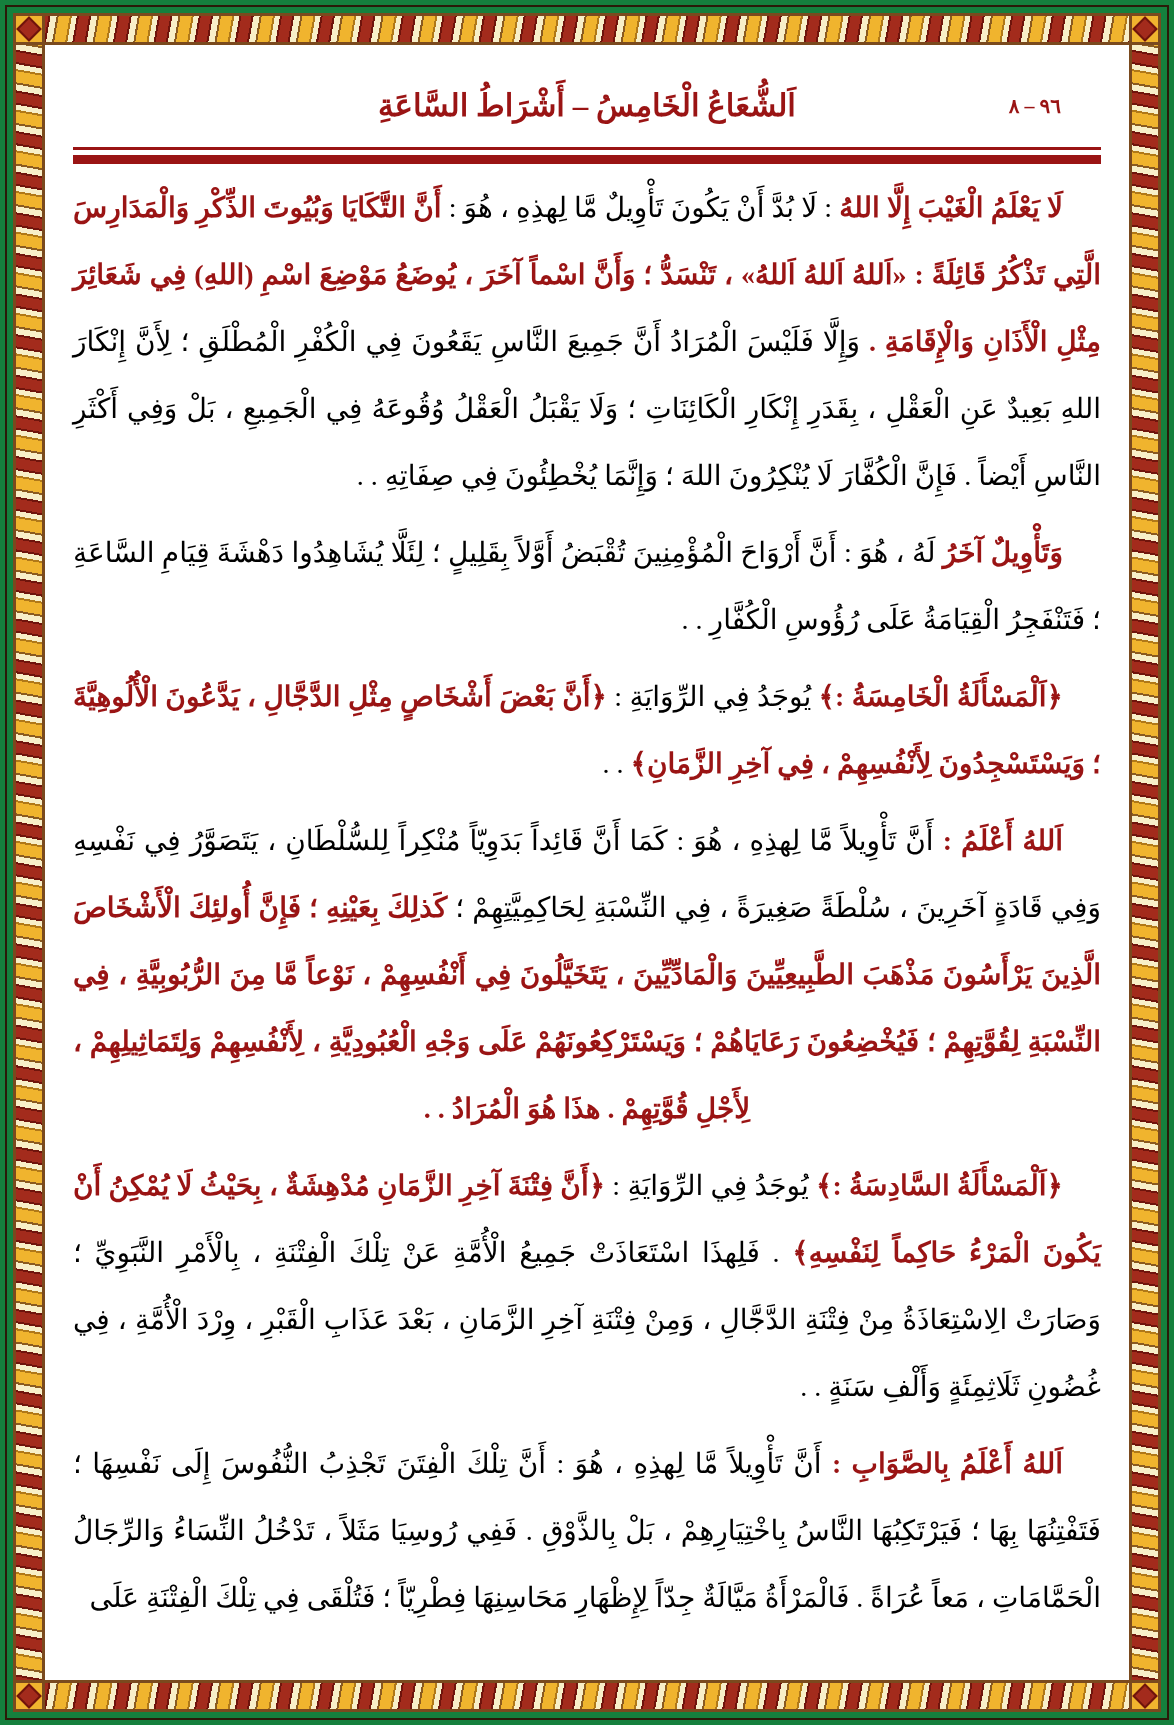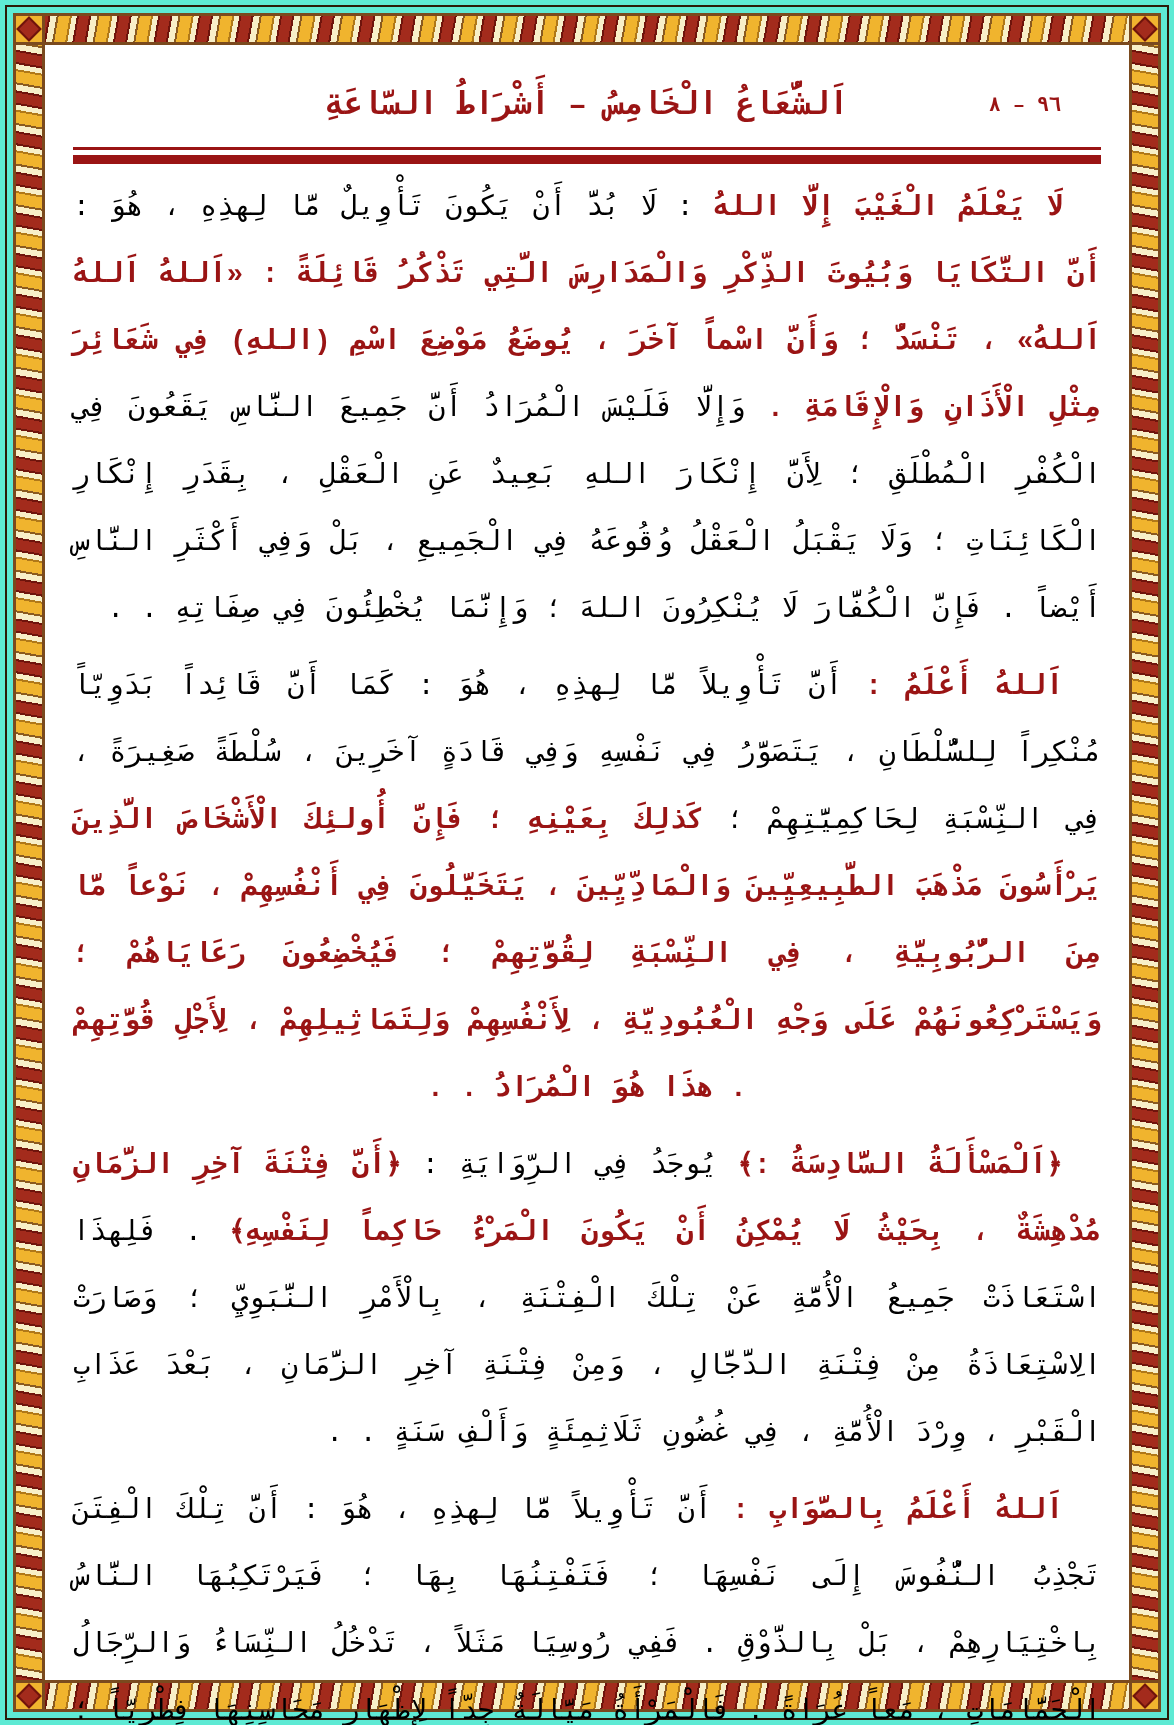--- a/index.html
+++ b/index.html
@@ -7,23 +7,23 @@
     --ink:#000000;
     --brown:#7a4a1e;
     --gold:#f0b42e;
     --bred:#a32b1c;
     --cream:#f8efc8;
   }
   html,body{margin:0;padding:0;background:#ffffff;}
   .page{
     position:relative;
     width:1174px;height:1725px;
-    background:#5eead4;
+    background:#15803d;
     overflow:hidden;
-    font-family:Liberation Mono, monospace;
+    font-family:Liberation Serif, serif;
   }
   
   .outer-line{
     position:absolute;inset:5px;
     border:2px solid #2b1a08;
     pointer-events:none;
   }
   
   .band{position:absolute;box-sizing:border-box;border:3px solid var(--brown);background-color:var(--cream);}
   .band-h{
@@ -151,19 +151,21 @@
 
     <div class="header">
       <div class="page-title">اَلشُّعَاعُ الْخَامِسُ – أَشْرَاطُ السَّاعَةِ</div>
       <div class="page-number">٩٦ – ٨</div>
     </div>
 
     <div class="rule"></div>
 
     <div class="body-text">
         <div class="para"><span class="seg-red">لَا يَعْلَمُ الْغَيْبَ إِلَّا اللهُ</span><span class="seg-black"> : لَا بُدَّ أَنْ يَكُونَ تَأْوِيلٌ مَّا لِهذِهِ ، هُوَ : </span><span class="seg-red">أَنَّ التَّكَايَا وَبُيُوتَ الذِّكْرِ وَالْمَدَارِسَ الَّتِي تَذْكُرُ قَائِلَةً : «اَللهُ اَللهُ اَللهُ» ، تَنْسَدُّ ؛ وَأَنَّ اسْماً آخَرَ ، يُوضَعُ مَوْضِعَ اسْمِ (اللهِ) فِي شَعَائِرَ مِثْلِ الْأَذَانِ وَالْإِقَامَةِ .</span><span class="seg-black"> وَإِلَّا فَلَيْسَ الْمُرَادُ أَنَّ جَمِيعَ النَّاسِ يَقَعُونَ فِي الْكُفْرِ الْمُطْلَقِ ؛ لِأَنَّ إِنْكَارَ اللهِ بَعِيدٌ عَنِ الْعَقْلِ ، بِقَدَرِ إِنْكَارِ الْكَائِنَاتِ ؛ وَلَا يَقْبَلُ الْعَقْلُ وُقُوعَهُ فِي الْجَمِيعِ ، بَلْ وَفِي أَكْثَرِ النَّاسِ أَيْضاً . فَإِنَّ الْكُفَّارَ لَا يُنْكِرُونَ اللهَ ؛ وَإِنَّمَا يُخْطِئُونَ فِي صِفَاتِهِ . .</span></div>
+        <div class="para"><span class="seg-red">وَتَأْوِيلٌ آخَرُ</span><span class="seg-black"> لَهُ ، هُوَ : أَنَّ أَرْوَاحَ الْمُؤْمِنِينَ تُقْبَضُ أَوَّلاً بِقَلِيلٍ ؛ لِئَلَّا يُشَاهِدُوا دَهْشَةَ قِيَامِ السَّاعَةِ ؛ فَتَنْفَجِرُ الْقِيَامَةُ عَلَى رُؤُوسِ الْكُفَّارِ . .</span></div>
+        <div class="para"><span class="seg-red">﴿اَلْمَسْأَلَةُ الْخَامِسَةُ :﴾</span><span class="seg-black"> يُوجَدُ فِي الرِّوَايَةِ : </span><span class="seg-red">﴿أَنَّ بَعْضَ أَشْخَاصٍ مِثْلِ الدَّجَّالِ ، يَدَّعُونَ الْأُلُوهِيَّةَ ؛ وَيَسْتَسْجِدُونَ لِأَنْفُسِهِمْ ، فِي آخِرِ الزَّمَانِ﴾</span><span class="seg-black"> . .</span></div>
         <div class="para center-last"><span class="seg-red">اَللهُ أَعْلَمُ :</span><span class="seg-black"> أَنَّ تَأْوِيلاً مَّا لِهذِهِ ، هُوَ : كَمَا أَنَّ قَائِداً بَدَوِيّاً مُنْكِراً لِلسُّلْطَانِ ، يَتَصَوَّرُ فِي نَفْسِهِ وَفِي قَادَةٍ آخَرِينَ ، سُلْطَةً صَغِيرَةً ، فِي النِّسْبَةِ لِحَاكِمِيَّتِهِمْ ؛ </span><span class="seg-red">كَذلِكَ بِعَيْنِهِ ؛ فَإِنَّ أُولئِكَ الْأَشْخَاصَ الَّذِينَ يَرْأَسُونَ مَذْهَبَ الطَّبِيعِيِّينَ وَالْمَادِّيِّينَ ، يَتَخَيَّلُونَ فِي أَنْفُسِهِمْ ، نَوْعاً مَّا مِنَ الرُّبُوبِيَّةِ ، فِي النِّسْبَةِ لِقُوَّتِهِمْ ؛ فَيُخْضِعُونَ رَعَايَاهُمْ ؛ وَيَسْتَرْكِعُونَهُمْ عَلَى وَجْهِ الْعُبُودِيَّةِ ، لِأَنْفُسِهِمْ وَلِتَمَاثِيلِهِمْ ، لِأَجْلِ قُوَّتِهِمْ . هذَا هُوَ الْمُرَادُ . .</span></div>
         <div class="para"><span class="seg-red">﴿اَلْمَسْأَلَةُ السَّادِسَةُ :﴾</span><span class="seg-black"> يُوجَدُ فِي الرِّوَايَةِ : </span><span class="seg-red">﴿أَنَّ فِتْنَةَ آخِرِ الزَّمَانِ مُدْهِشَةٌ ، بِحَيْثُ لَا يُمْكِنُ أَنْ يَكُونَ الْمَرْءُ حَاكِماً لِنَفْسِهِ﴾</span><span class="seg-black"> . فَلِهذَا اسْتَعَاذَتْ جَمِيعُ الْأُمَّةِ عَنْ تِلْكَ الْفِتْنَةِ ، بِالْأَمْرِ النَّبَوِيِّ ؛ وَصَارَتْ الِاسْتِعَاذَةُ مِنْ فِتْنَةِ الدَّجَّالِ ، وَمِنْ فِتْنَةِ آخِرِ الزَّمَانِ ، بَعْدَ عَذَابِ الْقَبْرِ ، وِرْدَ الْأُمَّةِ ، فِي غُضُونِ ثَلَاثِمِئَةٍ وَأَلْفِ سَنَةٍ . .</span></div>
         <div class="para"><span class="seg-red">اَللهُ أَعْلَمُ بِالصَّوَابِ :</span><span class="seg-black"> أَنَّ تَأْوِيلاً مَّا لِهذِهِ ، هُوَ : أَنَّ تِلْكَ الْفِتَنَ تَجْذِبُ النُّفُوسَ إِلَى نَفْسِهَا ؛ فَتَفْتِنُهَا بِهَا ؛ فَيَرْتَكِبُهَا النَّاسُ بِاخْتِيَارِهِمْ ، بَلْ بِالذَّوْقِ . فَفِي رُوسِيَا مَثَلاً ، تَدْخُلُ النِّسَاءُ وَالرِّجَالُ الْحَمَّامَاتِ ، مَعاً عُرَاةً . فَالْمَرْأَةُ مَيَّالَةٌ جِدّاً لِإِظْهَارِ مَحَاسِنِهَا فِطْرِيّاً ؛ فَتُلْقَى فِي تِلْكَ الْفِتْنَةِ عَلَى</span></div>
       </div>
 
   </div>
 </div>
 
 </body></html>

